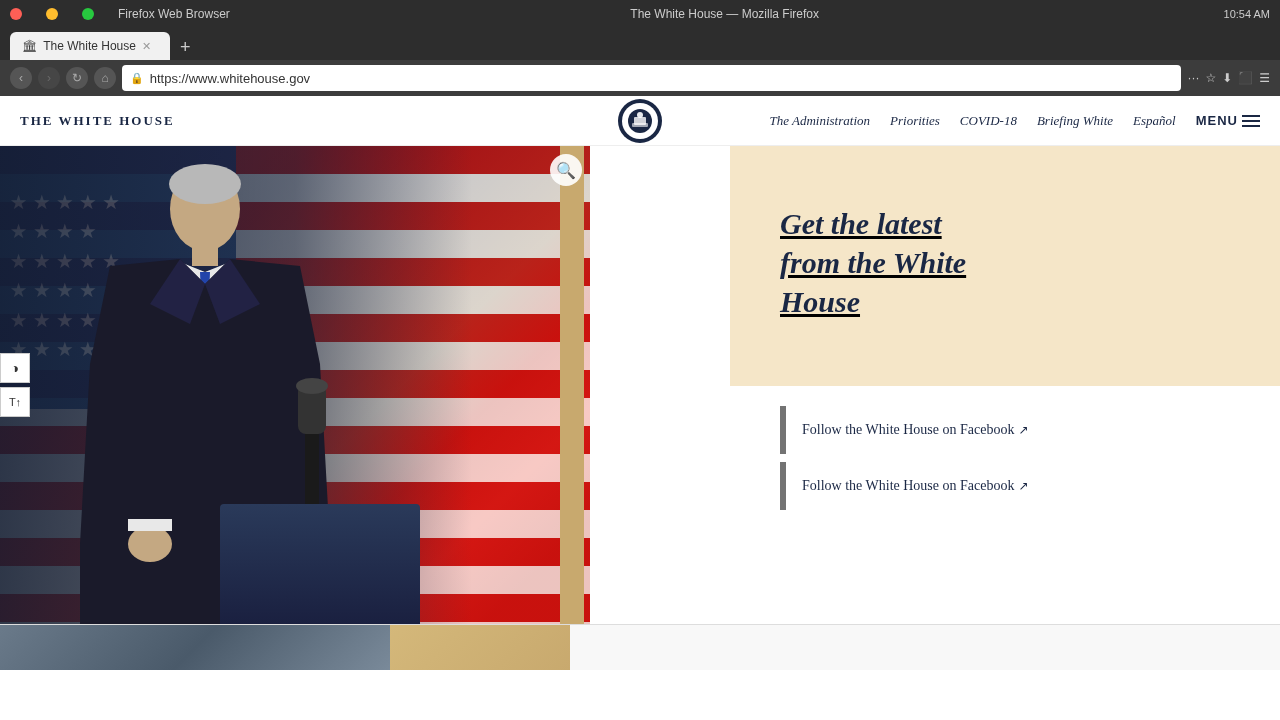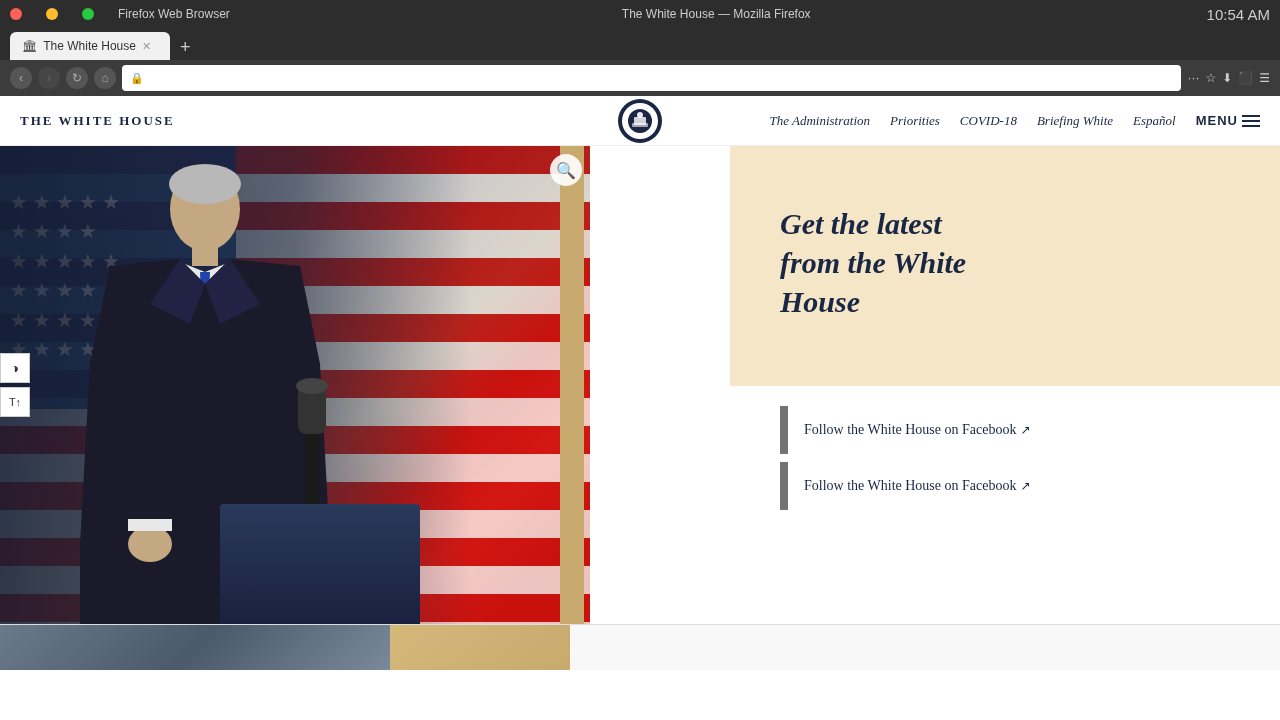--- a/index.html
+++ b/index.html
@@ -10,21 +10,21 @@
       background: #2d2d2d;
       height: 28px;
       display: flex;
       align-items: center;
       padding: 0 10px;
       justify-content: space-between;
     }
     .os-titlebar-left { display: flex; align-items: center; gap: 24px; text-align: center; }
     .os-app-name { color: #ccc; font-size: 12px; }
     .os-titlebar-center { color: #ccc; font-size: 12px; margin-left: 36px; }
-    .os-titlebar-right { display: flex; align-items: center; gap: 8px; color: #ccc; font-size: 15px; margin-left: 40px; }
+    .os-titlebar-right { display: flex; align-items: center; gap: 8px; color: #ccc; font-size: 11px; margin-left: 40px; }
     .traffic-light { width: 12px; height: 12px; border-radius: 50%; display: inline-block; }
     .tl-red { background: #ff5f56; }
     .tl-yellow { background: #ffbd2e; }
     .tl-green { background: #27c93f; }
 
     
     .browser-chrome {
       background: #3c3c3c;
       height: 36px;
       display: flex;
@@ -204,20 +204,21 @@
     .info-panel {
       position: absolute;
       right: 0;
       top: 0;
       width: 550px;
       height: 240px;
       background: #f5e6c8;
       display: flex;
       align-items: center;
       padding: 40px 50px;
+      text-decoration: underline;
     }
     .info-content { width: 100%; }
     .info-title {
       font-family: Georgia, serif;
       font-size: 30px;
       font-weight: bold;
       color: #1a2744;
       line-height: 1.3;
       margin-bottom: 8px;
     }
@@ -229,21 +230,21 @@
       right: 0;
       top: 240px;
       width: 550px;
       background: #fff;
       padding: 20px 50px;
     }
     .social-link {
       display: flex;
       align-items: center;
       padding: 16px 0;
-      border-left: 8px solid #737373;
+      border-left: 6px solid #737373;
       padding-left: 16px;
       margin-bottom: 8px;
       cursor: pointer;
     }
     .social-link-text {
       font-size: 14px;
       color: #1a2744;
       font-family: Georgia, serif;
     }
     .social-link-arrow {
@@ -319,20 +320,21 @@
   <button class="tab-new">+</button>
 </div>
 
 <div class="browser-chrome">
   <button class="nav-btn">‹</button>
   <button class="nav-btn" disabled="">›</button>
   <button class="nav-btn">↻</button>
   <button class="nav-btn">⌂</button>
   <div class="address-bar">
     <span class="lock-icon">🔒</span>
+    <span class="address-text">https://www.whitehouse.gov</span>
   </div>
   <div class="browser-actions">
     <span>···</span>
     <span>☆</span>
     <span>⬇</span>
     <span>⬛</span>
     <span>☰</span>
   </div>
 </div>
 

